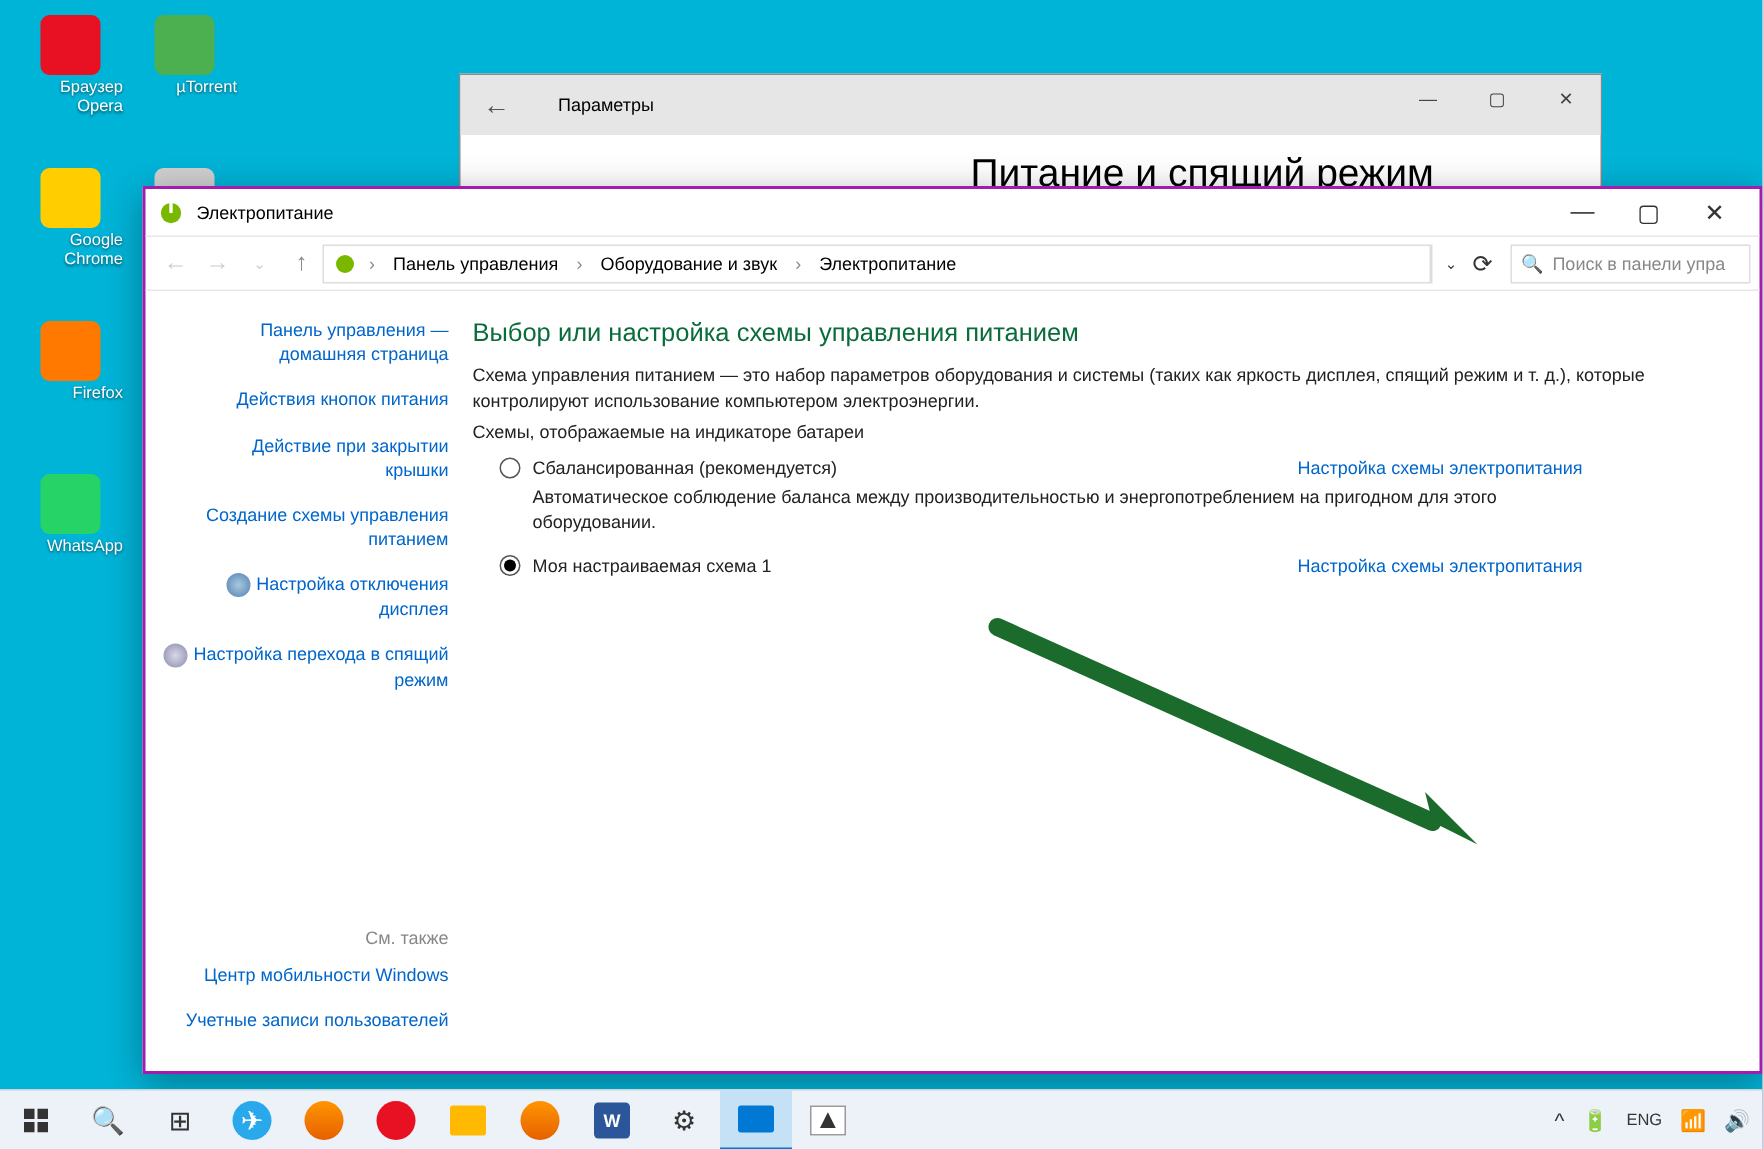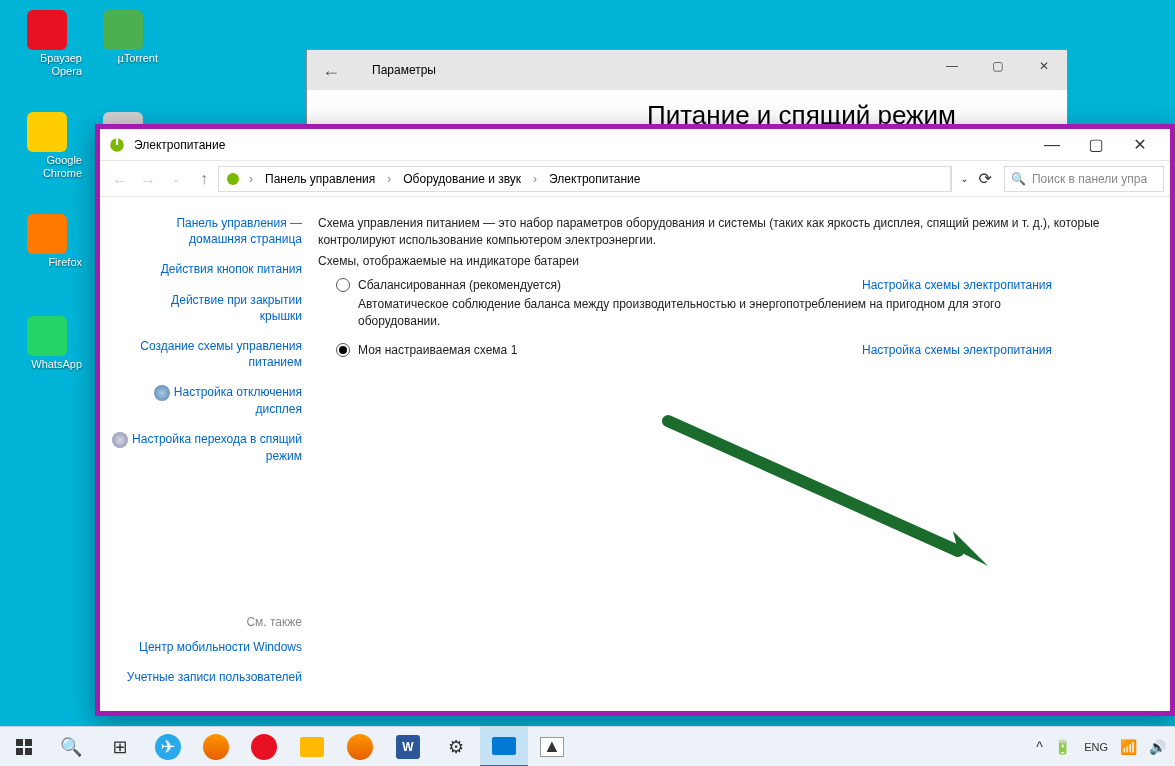--- a/index.html
+++ b/index.html
@@ -14,21 +14,21 @@
 
 .win-settings { position: absolute; left: 306px; top: 49px; width: 762px; height: 85px; background: #fff; border: 1px solid #8a8a8a; }
 .win-settings .titlebar { height: 40px; background: #e6e6e6; display: flex; align-items: center; padding-left: 15px; position: relative; }
 .win-settings .back { width: 30px; font-size: 18px; color: #555; }
 .win-settings .ttl { font-size: 12px; color: #000; margin-left: 20px; }
 .win-settings .ctrls { position: absolute; right: 0; top: 0; display: flex; }
 .win-settings .ctrl { width: 46px; height: 32px; display: flex; align-items: center; justify-content: center; font-size: 12px; color: #444; }
 .win-settings .heading { font-size: 26px; color: #000; padding: 10px 0 0 340px; font-weight: 400; }
 
 
-.win-power { position: absolute; left: 95px; top: 124px; width: 1080px; height: 592px; background: #fff; border: 5px solid #a21caf; box-shadow: 0 6px 24px rgba(0,0,0,.35); }
+.win-power { position: absolute; left: 95px; top: 124px; width: 1080px; height: 592px; background: #fff; border: 2px solid #a21caf; box-shadow: 0 6px 24px rgba(0,0,0,.35); }
 .win-power .titlebar { height: 32px; display: flex; align-items: center; padding: 0 8px; border-bottom: 1px solid #e8e8e8; }
 .win-power .tb-ico { width: 18px; height: 18px; margin-right: 8px; }
 .win-power .tb-title { font-size: 12px; flex: 1; }
 .win-power .tb-ctrls { display: flex; }
 .win-power .tb-ctrl { width: 44px; height: 28px; display: flex; align-items: center; justify-content: center; color: #333; }
 
 .win-power .navbar { height: 36px; display: flex; align-items: center; border-bottom: 1px solid #e8e8e8; padding: 0 6px; }
 .navbar .nav-arrow { width: 28px; text-align: center; color: #888; font-size: 16px; }
 .navbar .nav-arrow.disabled { color: #ccc; }
 .navbar .breadcrumb { flex: 1; display: flex; align-items: center; border: 1px solid #ddd; height: 26px; padding: 0 6px; font-size: 12px; gap: 4px; }
@@ -160,20 +160,21 @@
       <div class="hlink noicon">Создание схемы управления питанием</div>
       <div class="hlink"><span class="sico" style="background:radial-gradient(circle,#a8c8e0,#5080b0)"></span><span>Настройка отключения дисплея</span></div>
       <div class="hlink"><span class="sico" style="background:radial-gradient(circle,#d8d8e8,#8888a8)"></span><span>Настройка перехода в спящий режим</span></div>
       <div class="spacer"></div>
       <div class="seealso">См. также</div>
       <div class="hlink noicon">Центр мобильности Windows</div>
       <div class="hlink noicon">Учетные записи пользователей</div>
     </div>
 
     <div class="main">
+      <h1>Выбор или настройка схемы управления питанием</h1>
       <div class="desc">Схема управления питанием — это набор параметров оборудования и системы (таких как яркость дисплея, спящий режим и т. д.), которые контролируют использование компьютером электроэнергии.</div>
       <div class="section-label">Схемы, отображаемые на индикаторе батареи</div>
 
       <div class="plan">
         <div class="row1">
           <div class="radio"></div>
           <div class="pname">Сбалансированная (рекомендуется)</div>
           <div class="plink">Настройка схемы электропитания</div>
         </div>
         <div class="pdesc">Автоматическое соблюдение баланса между производительностью и энергопотреблением на пригодном для этого оборудовании.</div>

